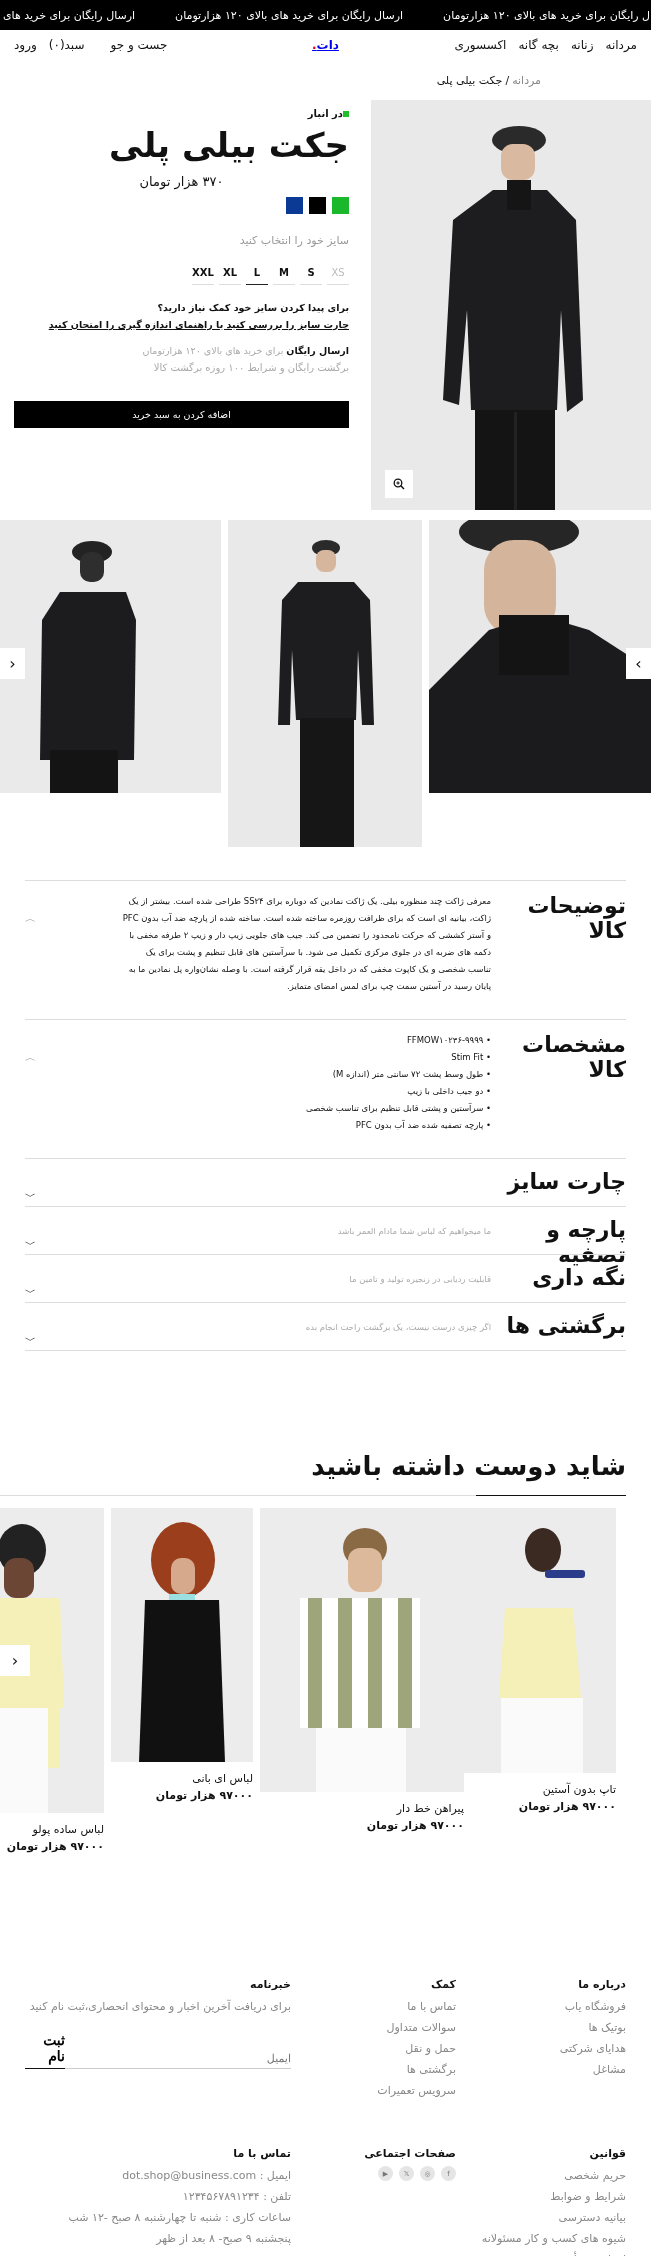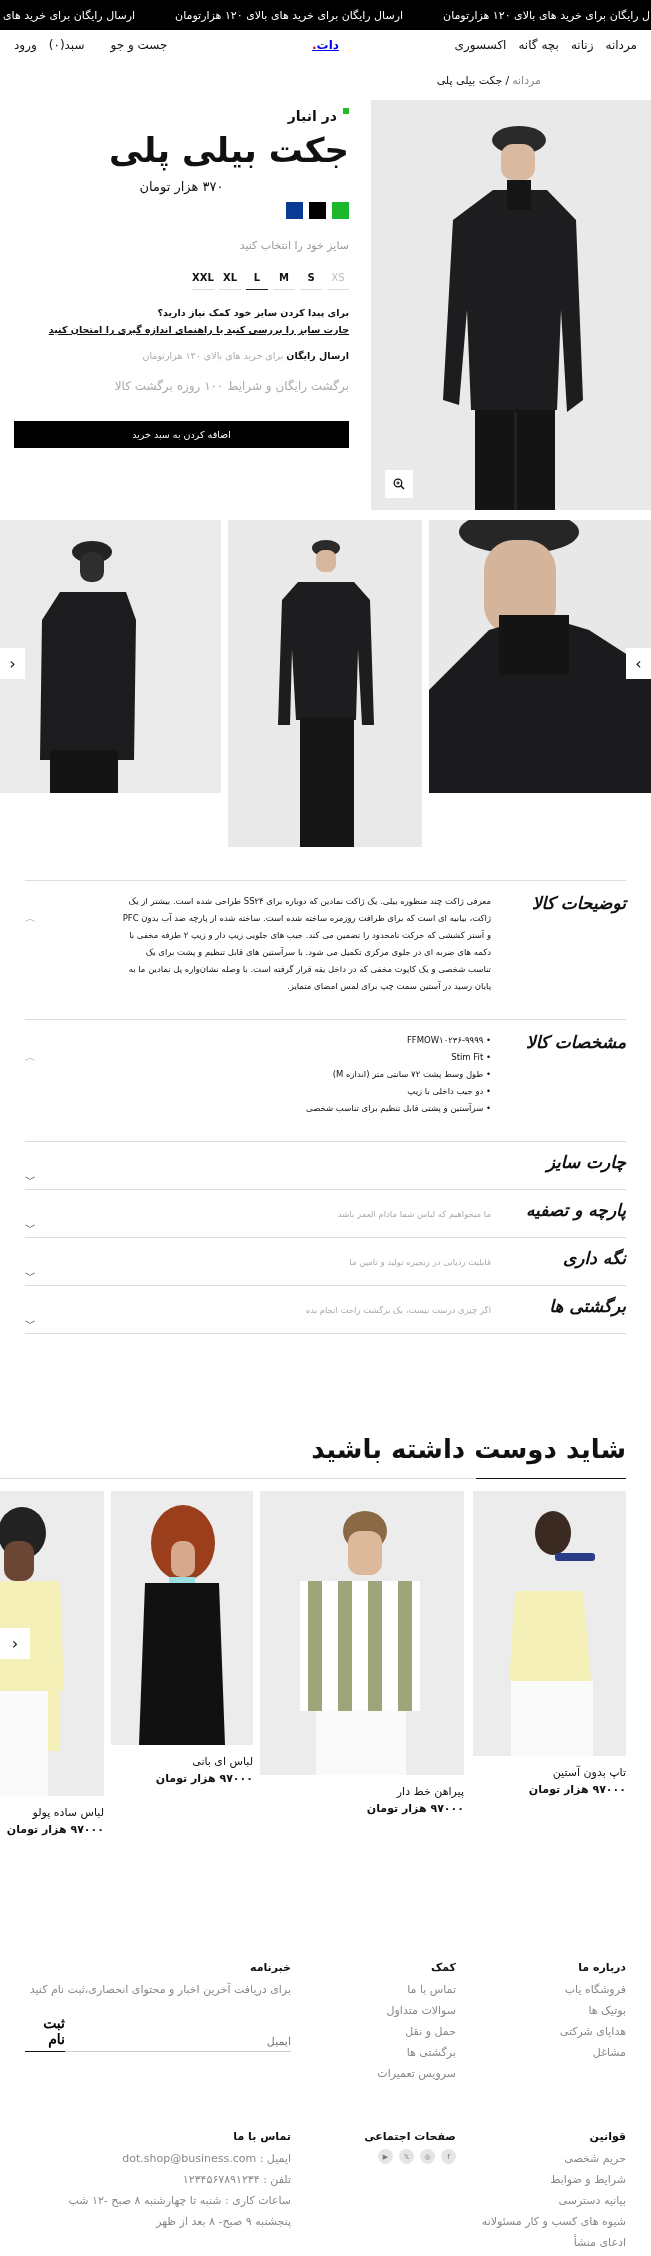--- a/index.html
+++ b/index.html
@@ -22,75 +22,75 @@
 
   .breadcrumb { height: 40px; display: flex; align-items: center; padding: 0 110px 0 14px; font-size: 11px; justify-content: flex-start; }
   .breadcrumb .muted { color: #888; }
 
   
   .hero { display: flex; flex-direction: row; height: 410px; }
   .hero-img { width: 280px; height: 410px; background: linear-gradient(180deg, #ececec, #e4e4e4); position: relative; overflow: hidden; margin-right: 0; }
   .hero-info { flex: 1; padding: 8px 22px 0 14px; }
   .zoom-btn { position: absolute; left: 14px; bottom: 12px; width: 28px; height: 28px; background: #fff; display: flex; align-items: center; justify-content: center; cursor: pointer; }
 
-  .stock { display: flex; align-items: flex-start; gap: 6px; font-size: 14px; font-weight: 700; }
+  .stock { display: flex; align-items: center; font-size: 10px; font-weight: 700; }
   .stock .sq { width: 6px; height: 6px; background: #1fbf2a; display: inline-block; }
   .title { font-size: 34px; font-weight: 900; margin-top: 6px; line-height: 1.2; }
   .price { font-size: 13px; margin-top: 8px; font-weight: 400; text-align: center; }
   .color-name { font-size: 16px; font-weight: 800; margin-top: 12px; }
   .swatches { display: flex; gap: 6px; margin-top: 8px; }
   .swatch { width: 17px; height: 17px; cursor: pointer; }
   .size-label { color: #999; font-size: 11px; margin-top: 20px; }
   .sizes { display: flex; gap: 5px; margin-top: 20px; }
   .size { width: 22px; text-align: center; font-size: 10px; font-weight: 700; padding-bottom: 6px; border-bottom: 1px solid #ddd; cursor: pointer; }
   .size.active { border-bottom-color: #222; }
   .size.disabled { color: #bbb; font-weight: 400; }
   .help { font-size: 9.5px; margin-top: 14px; line-height: 1.8; font-weight: 600; }
   .help a { color: #111; text-decoration: underline; }
   .ship { font-size: 9.5px; color: #aaa; margin-top: 12px; }
   .ship b { color: #111; }
-  .returns { font-size: 12px; color: #aaa; margin-top: 18px; }
+  .returns { font-size: 10px; color: #aaa; margin-top: 6px; }
   .add-btn { margin-top: 28px; height: 27px; background: #000; color: #fff; font-size: 9.5px; display: flex; align-items: center; justify-content: center; cursor: pointer; }
 
   
   .gallery { position: relative; height: 340px; margin-top: 10px; }
   .g-img { position: absolute; background: linear-gradient(180deg, #ececec, #e6e6e6); overflow: hidden; }
   .g1 { right: 0; top: 0; width: 222px; height: 273px; }
   .g2 { right: 229px; top: 0; width: 194px; height: 327px; }
   .g3 { right: 430px; top: 0; width: 221px; height: 273px; }
   .g-arrow { position: absolute; top: 128px; width: 25px; height: 31px; background: #fff; display: flex; align-items: center; justify-content: center; font-size: 16px; cursor: pointer; }
   .g-arrow.next { right: 0; }
   .g-arrow.prev { left: 0; }
 
   
   .accordion { margin: 20px 25px 0 25px; }
   .acc { border-top: 1px solid #ddd; position: relative; }
   .acc-head { display: flex; align-items: flex-start; }
-  .acc-title { width: 135px; font-size: 17px; font-weight: 900; font-style: italic; }
+  .acc-title { width: 135px; font-size: 22px; font-weight: 900; }
   .acc-body { flex: 1; font-size: 8.5px; line-height: 2; }
   .acc-caret { position: absolute; left: 0; font-size: 11px; color: #999; cursor: pointer; }
   .acc.open { padding: 12px 0 24px; }
   .acc.closed { padding: 10px 0 8px; height: 48px; }
   .acc.closed .acc-body { color: #aaa; padding-top: 6px; }
   .acc.closed .acc-caret { bottom: 2px; color: #111; }
   .acc.open .acc-caret { top: 30px; }
   .spec-list { list-style: none; }
   .spec-list li::before { content: "• "; }
   .acc-end { border-top: 1px solid #ddd; }
 
   
   .rec-title { margin: 100px 25px 0 0; font-size: 26px; font-weight: 900; text-align: right; }
   .rec-line { position: relative; height: 1px; background: #ddd; margin-top: 14px; margin-left: 0; margin-right: 25px; }
   .rec-line::after { content: ""; position: absolute; right: 0; top: 0; width: 150px; height: 1px; background: #111; }
   .rec-row { position: relative; height: 390px; margin-top: 12px; }
   .card { position: absolute; top: 0; }
   .card .pic { background: linear-gradient(180deg, #ededed, #e5e5e5); overflow: hidden; position: relative; }
   .card .name { font-size: 11px; margin-top: 10px; }
   .card .cprice { font-size: 11px; margin-top: 4px; font-weight: 600; }
-  .c1 { right: 25px; width: 153px; } .c1 .pic { height: 265px; }
+  .c1 { right: 35px; width: 153px; } .c1 .pic { height: 265px; }
   .c2 { right: 187px; width: 204px; } .c2 .pic { height: 284px; }
   .c3 { right: 398px; width: 142px; } .c3 .pic { height: 254px; }
   .c4 { right: 547px; width: 104px; } .c4 .pic { height: 305px; }
   .rec-arrow { position: absolute; left: 0; top: 137px; width: 30px; height: 31px; background: #fff; display: flex; align-items: center; justify-content: center; font-size: 16px; cursor: pointer; }
 
   
   .footer { margin-top: 80px; padding: 0 25px; font-size: 11px; }
   .f-row { display: flex; flex-direction: row; }
   .f-col { width: 165px; }
   .f-col.wide { flex: 1; }
@@ -238,20 +238,21 @@
   </div>
   <div class="acc open">
     <div class="acc-head">
       <div class="acc-title">مشخصات کالا</div>
       <ul class="acc-body spec-list">
         <li>FFMOW۱۰۲۳۶-۹۹۹۹</li>
         <li>Stim Fit</li>
         <li>طول وسط پشت ۷۲ سانتی متر (اندازه M)</li>
         <li>دو جیب داخلی با زیپ</li>
         <li>سرآستین و پشتی قابل تنظیم برای تناسب شخصی</li>
+        <li>پارچه تصفیه شده ضد آب بدون PFC</li>
       </ul>
     </div>
     <span class="acc-caret">︿</span>
   </div>
   <div class="acc closed">
     <div class="acc-head">
       <div class="acc-title">چارت سایز</div>
     </div>
     <span class="acc-caret">﹀</span>
   </div>

